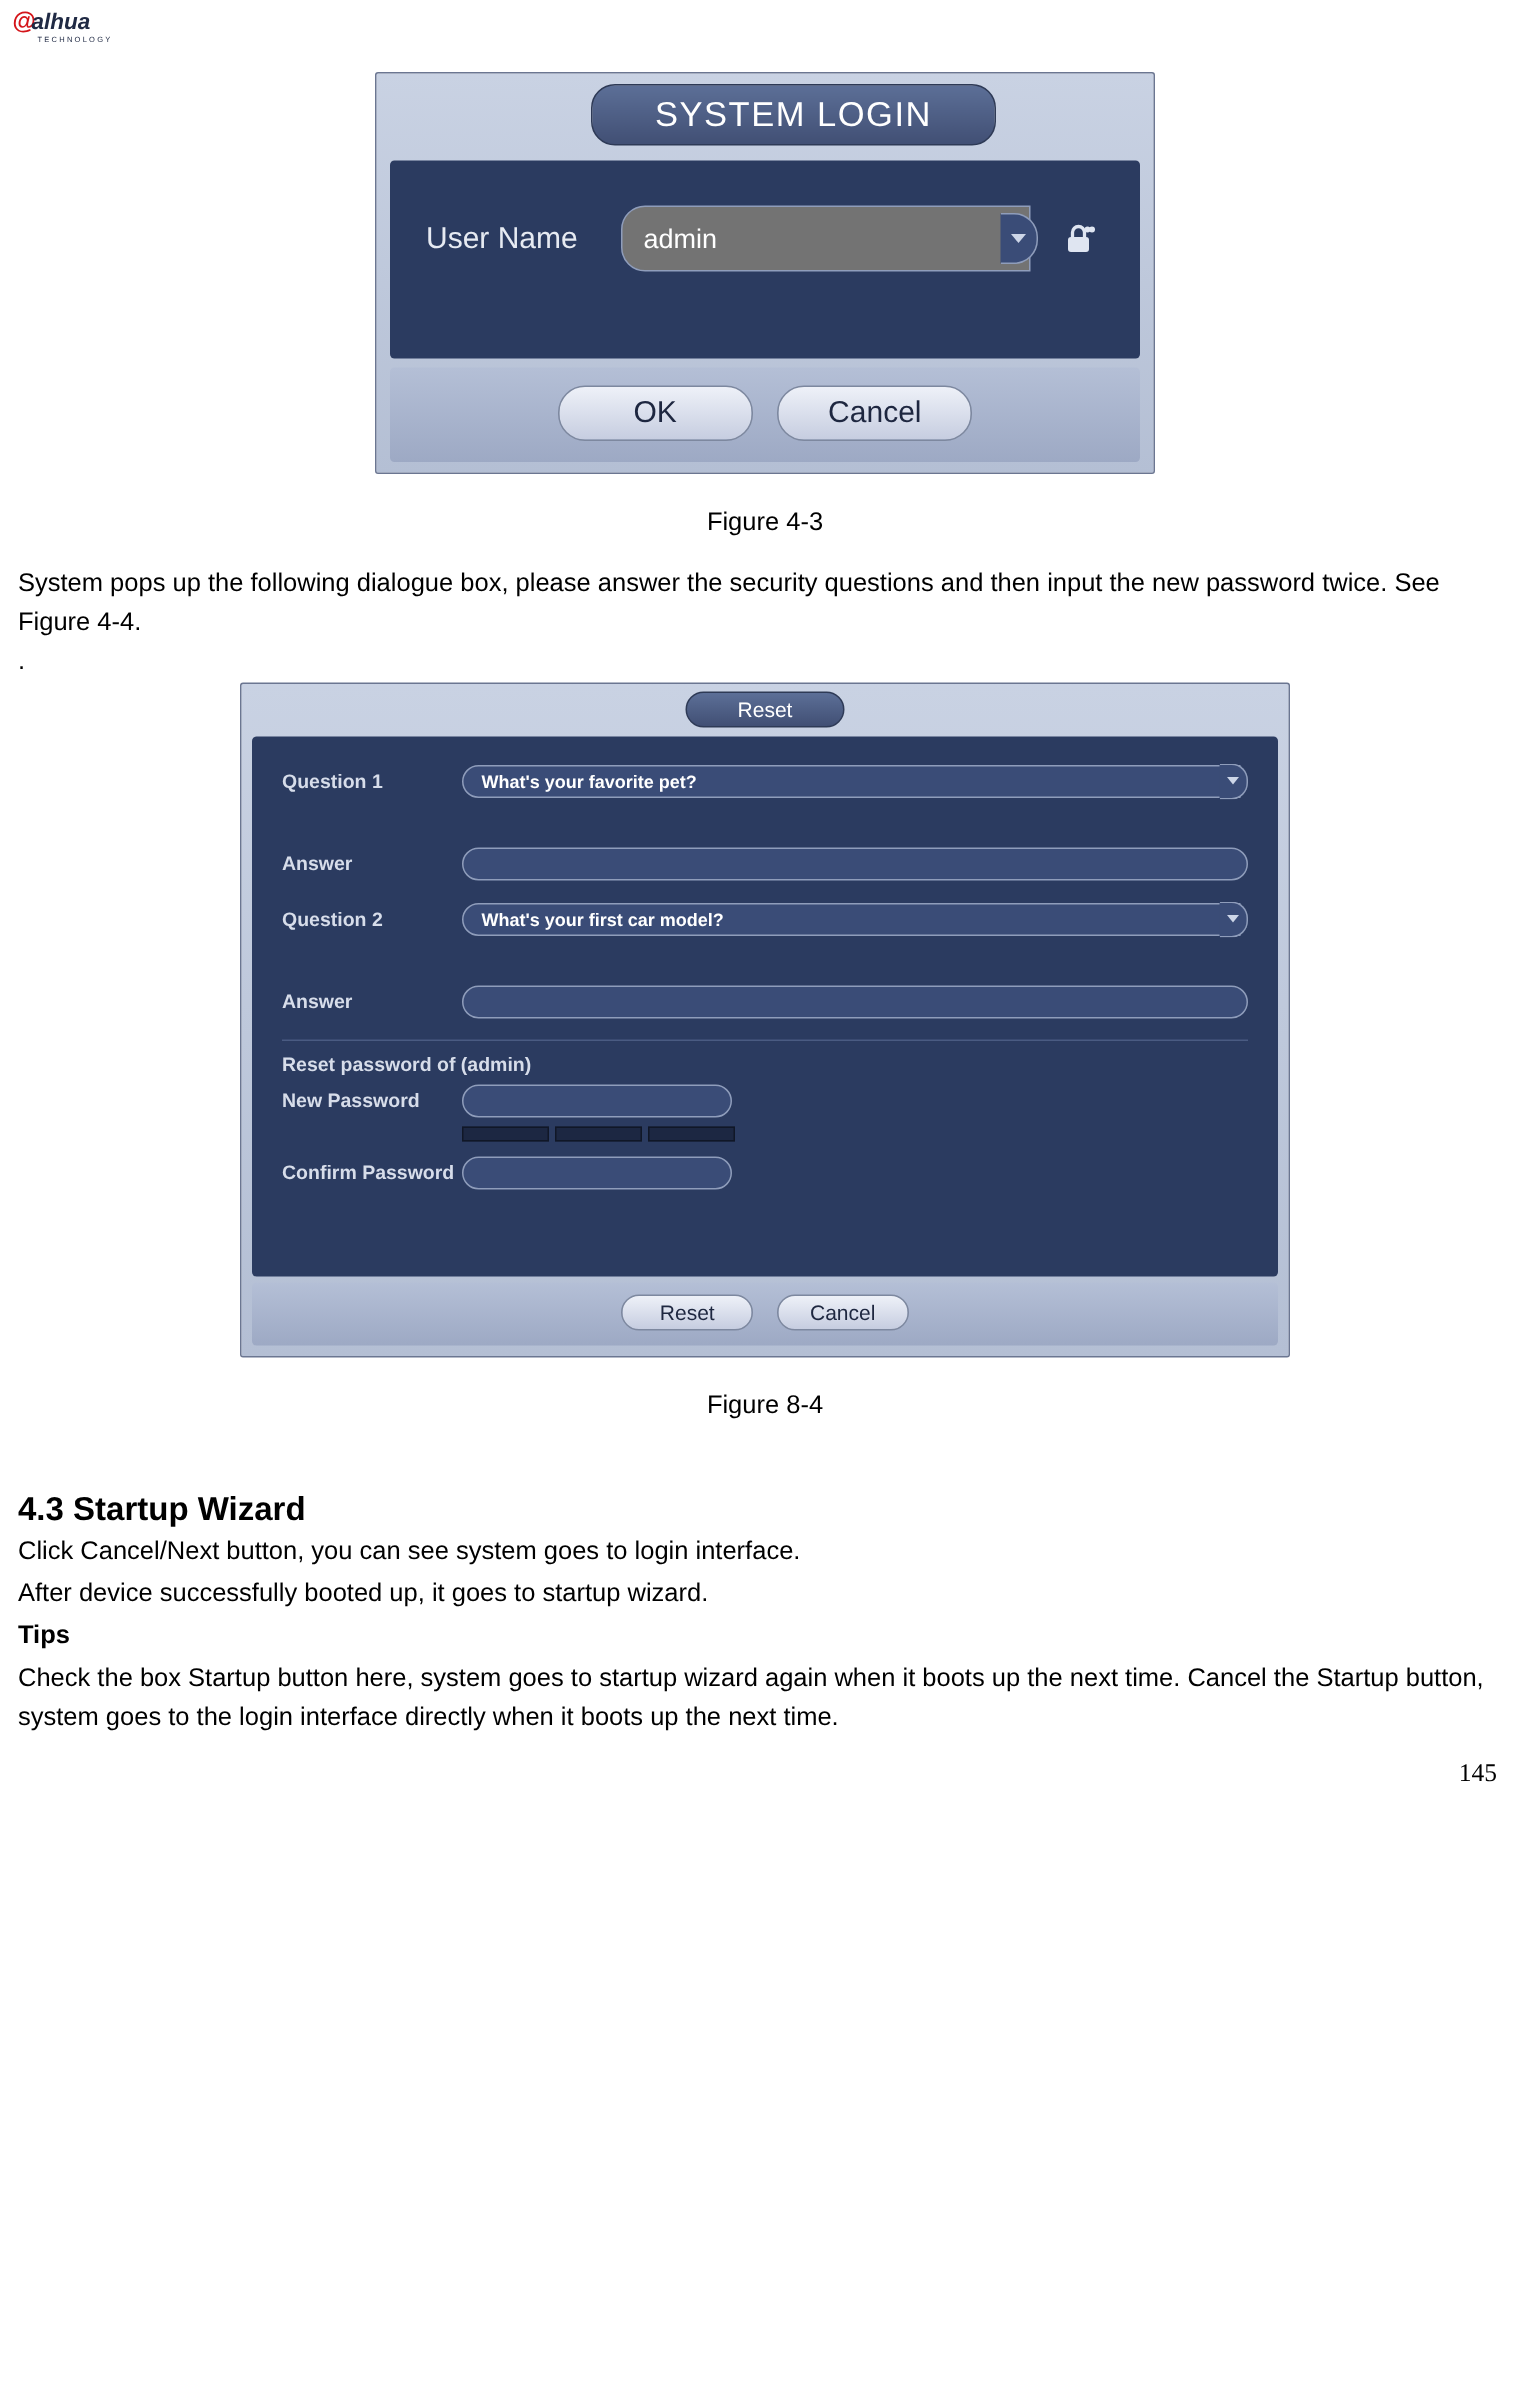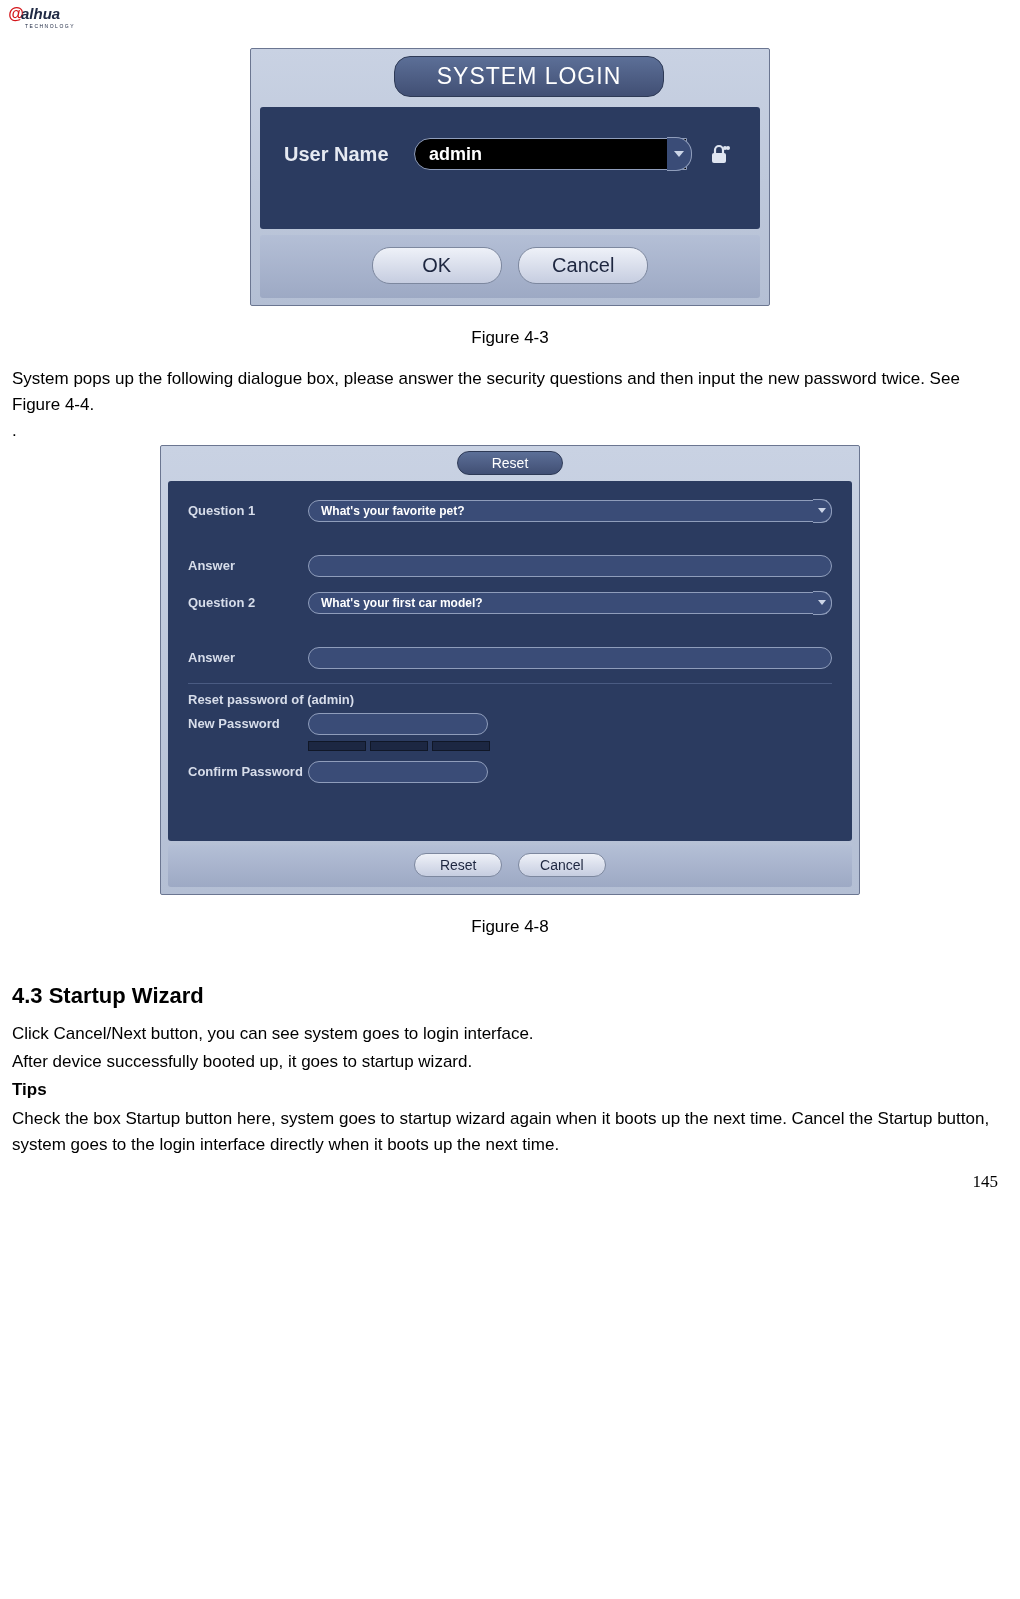--- a/index.html
+++ b/index.html
@@ -31,21 +31,21 @@
   }
   .body-text {
     font-size: 17px;
     line-height: 1.55;
     margin: 0 0 2px 0;
   }
   .dot-line { font-size: 17px; margin: 0 0 4px 0; }
   h2.section {
     font-size: 22px;
     font-weight: bold;
-    margin: 46px 0 12px 0;
+    margin: 46px 0 2px 0;
   }
   .tips { font-weight: bold; }
   .page-number {
     position: absolute;
     right: 22px;
     bottom: 8px;
     font-size: 17px;
     font-family: "Times New Roman", serif;
   }
 
@@ -79,39 +79,38 @@
     background: #2b3b60;
     border-radius: 3px;
     padding: 30px 24px 42px 24px;
     color: #fff;
     position: relative;
   }
   .login-row {
     display: flex;
     align-items: center;
     margin-bottom: 16px;
-    font-weight: bold;
   }
   .login-label {
     width: 130px;
     font-size: 20px;
     color: #e6eaf2;
   }
   .login-field-wrap {
     position: relative;
     flex: 1;
     display: flex;
     align-items: center;
   }
   .pill-field {
     flex: 1;
-    height: 32px;
+    height: 44px;
     border-radius: 16px;
     border: 1px solid #8f9dbb;
-    background: #000000;
+    background: #737373;
     color: #fff;
     padding: 0 14px;
     font-size: 18px;
     display: flex;
     align-items: center;
     box-sizing: border-box;
   }
   .dd-btn {
     width: 24px;
     height: 32px;
@@ -335,21 +334,21 @@
         <div class="reset-label narrow">Confirm Password</div>
         <div class="reset-field-short"></div>
       </div>
     </div>
     <div class="reset-footer">
       <div class="pill-btn small">Reset</div>
       <div class="pill-btn small">Cancel</div>
     </div>
   </div>
 
-  <div class="caption">Figure 4-8</div>
+  <div class="caption">Figure 8-4</div>
 
   <h2 class="section">4.3  Startup Wizard</h2>
 
   <p class="body-text">Click Cancel/Next button, you can see system goes to login interface.</p>
   <p class="body-text">After device successfully booted up, it goes to startup wizard.</p>
   <p class="body-text tips">Tips</p>
   <p class="body-text">Check the box Startup button here, system goes to startup wizard again when it boots up the next time. Cancel the Startup button, system goes to the login interface directly when it boots up the next time.</p>
 
   <div class="page-number">145</div>
 </div>

